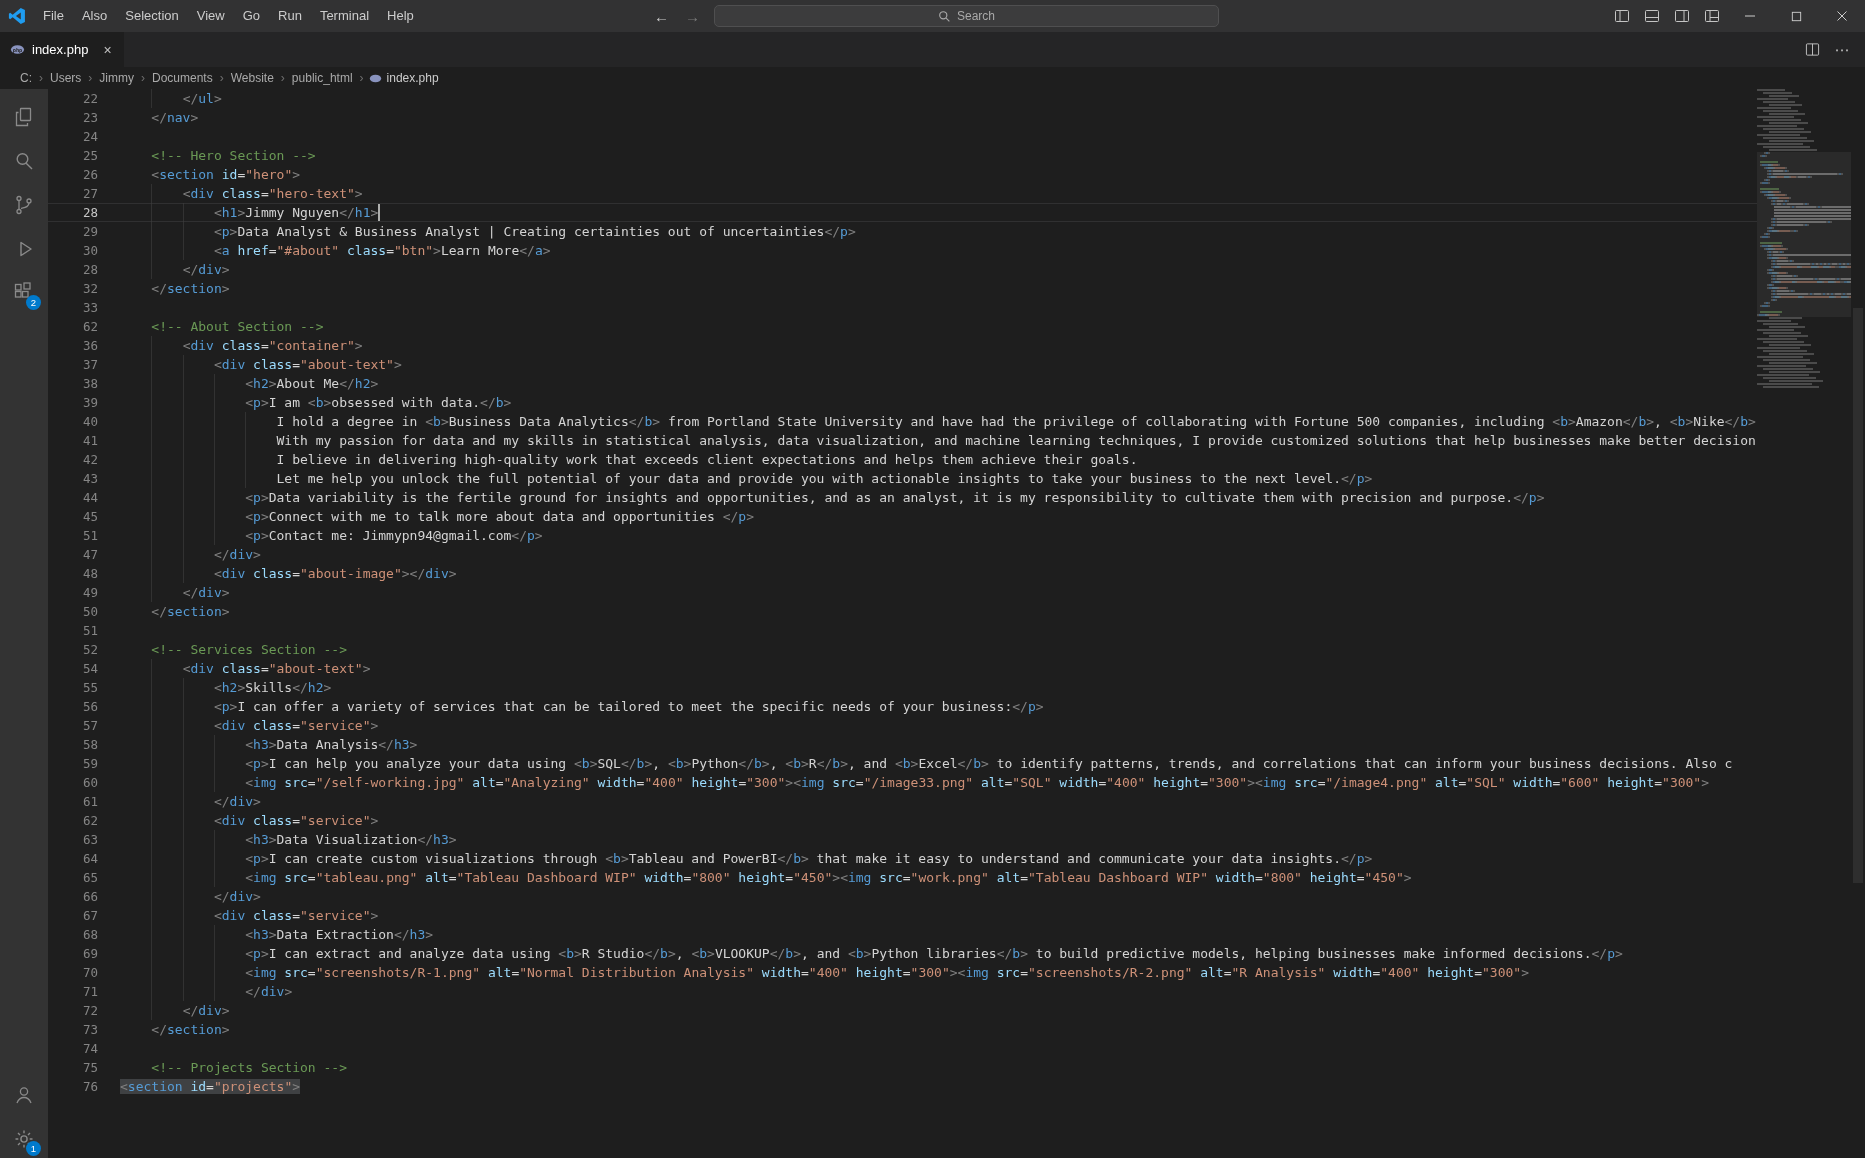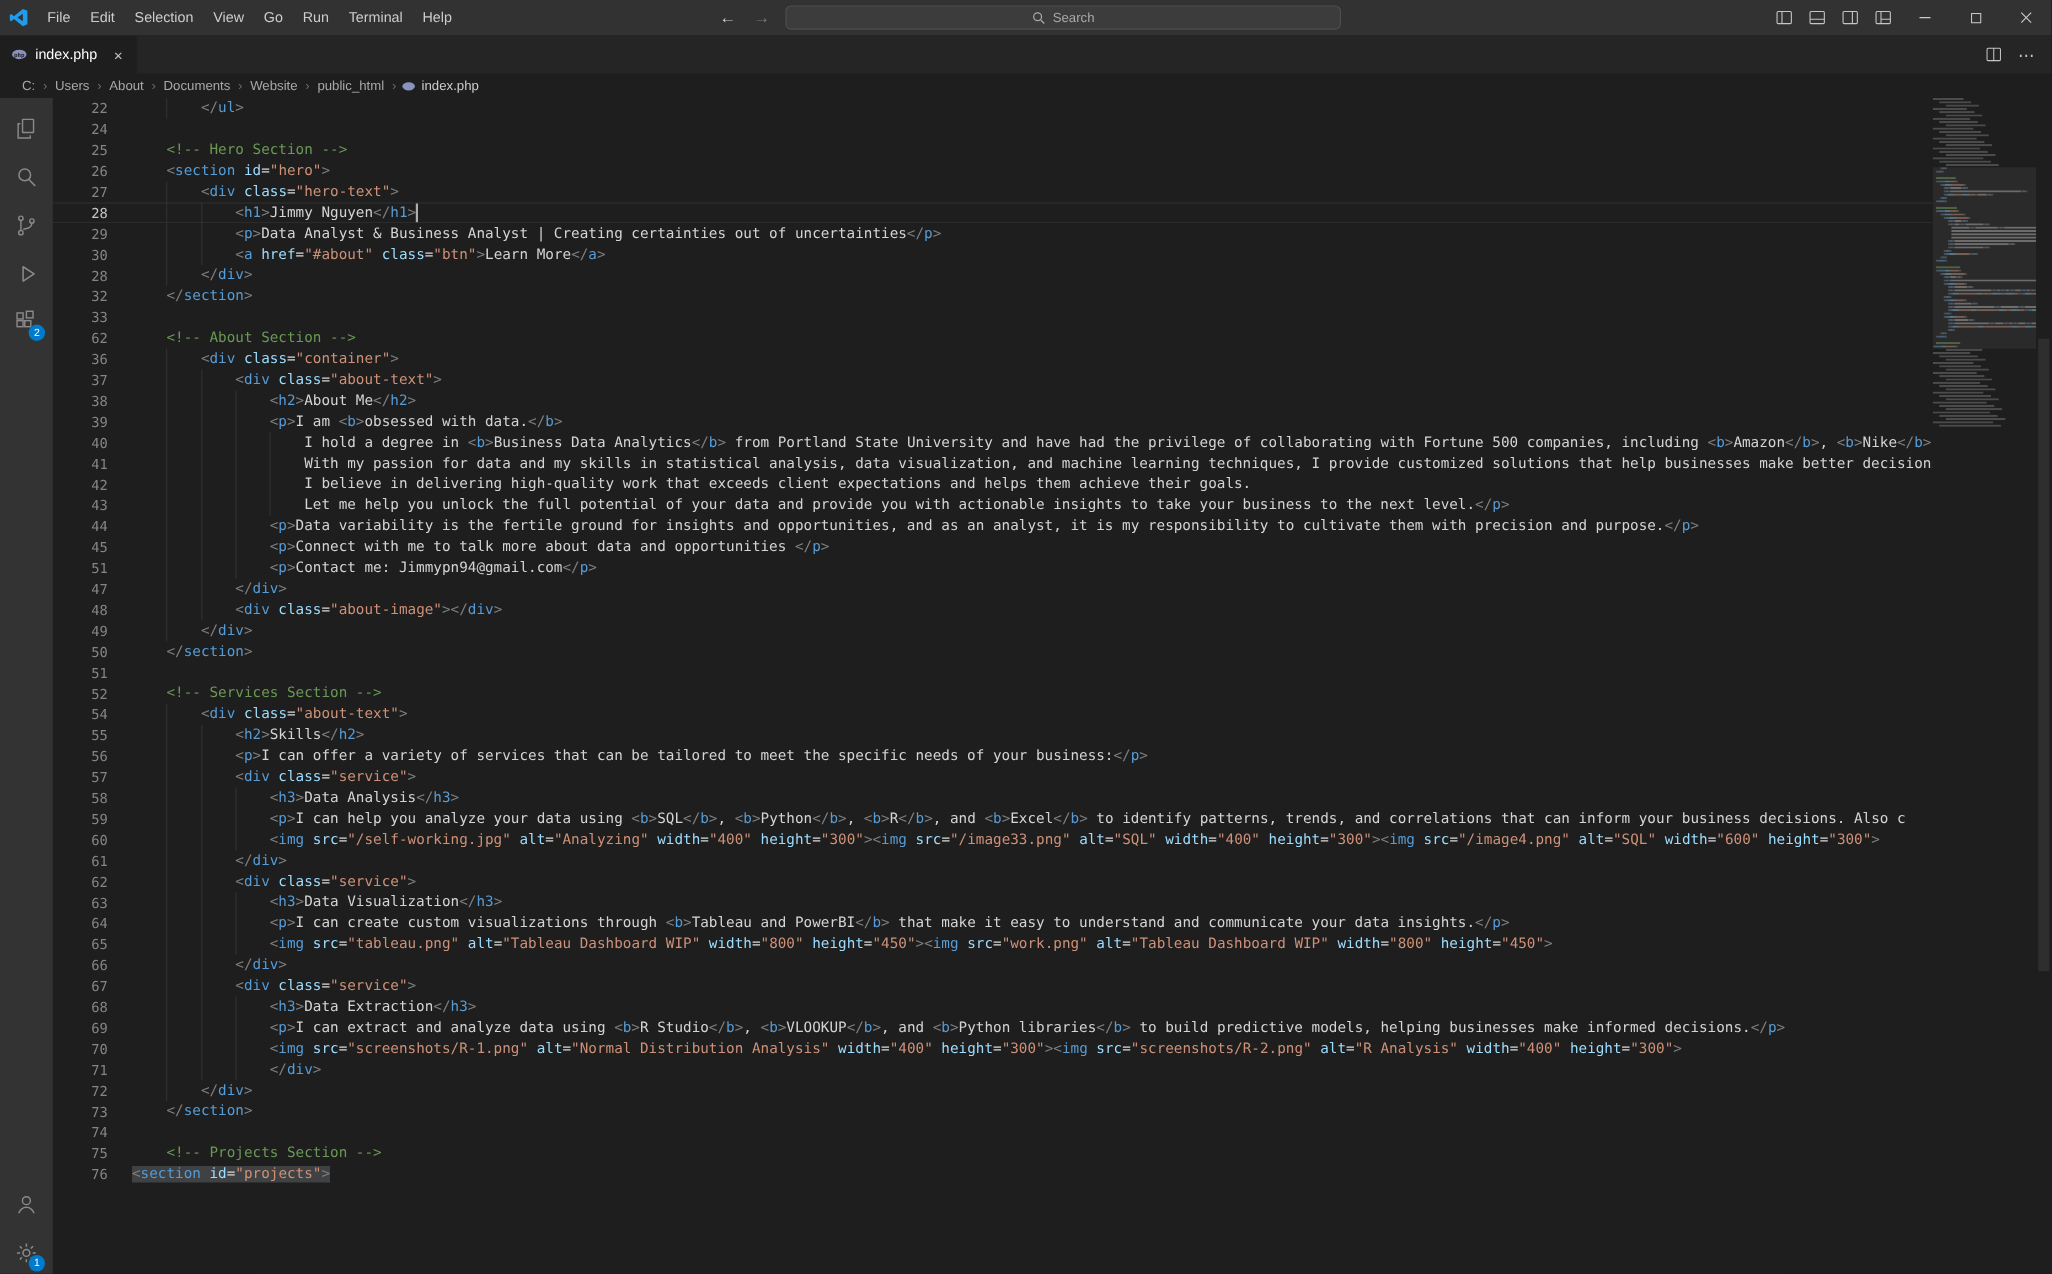--- a/index.html
+++ b/index.html
@@ -117,21 +117,21 @@
 
 <div class="titlebar">
   <div class="tb-left">
     <span class="vscode-logo">
       <svg width="18" height="18" viewBox="0 0 100 100">
           <path fill="#1f9cf0" d="M71 6 L94 16 V84 L71 94 L26 57 L12 68 L5 63 V37 L12 32 L26 43 Z M71 31 L44 50 L71 69 Z"></path>
         </svg>
     </span>
     <nav class="menubar">
         <span class="menu-item">File</span>
-        <span class="menu-item">Edit</span>
+        <span class="menu-item">Also</span>
         <span class="menu-item">Selection</span>
         <span class="menu-item">View</span>
         <span class="menu-item">Go</span>
         <span class="menu-item">Run</span>
         <span class="menu-item">Terminal</span>
         <span class="menu-item">Help</span>
       </nav>
   </div>
   <div class="tb-center">
     <span class="nav-arrow">←</span>
@@ -211,21 +211,21 @@
     </span>
     <span class="act">⋯</span>
   </div>
 </div>
 
 <div class="breadcrumbbar">
     <span class="bc-item">C:</span>
     <span class="bc-sep">›</span>
     <span class="bc-item">Users</span>
     <span class="bc-sep">›</span>
-    <span class="bc-item">About</span>
+    <span class="bc-item">Jimmy</span>
     <span class="bc-sep">›</span>
     <span class="bc-item">Documents</span>
     <span class="bc-sep">›</span>
     <span class="bc-item">Website</span>
     <span class="bc-sep">›</span>
     <span class="bc-item">public_html</span>
     <span class="bc-sep">›</span>
     <span class="bc-file">
       <svg width="13" height="13" viewBox="0 0 16 16">
         <ellipse cx="8" cy="8" rx="7" ry="4.6" fill="#8993be"></ellipse>
@@ -288,20 +288,24 @@
     </div>
   </div>
 
   <div class="editorcol">
     <div class="editor">
       <div class="code-pane">
         <div>
             <div class="line">
               <span class="ln">22</span>
               <span class="code"><span class="guide" style="left: 4ch;"></span><span class="tokwrap">        <span class="tk-p">&lt;/</span><span class="tk-t">ul</span><span class="tk-p">&gt;</span></span></span>
+            </div>
+            <div class="line">
+              <span class="ln">23</span>
+              <span class="code"><span class="tokwrap">    <span class="tk-p">&lt;/</span><span class="tk-t">nav</span><span class="tk-p">&gt;</span></span></span>
             </div>
             <div class="line">
               <span class="ln">24</span>
               <span class="code"><span class="tokwrap"></span></span>
             </div>
             <div class="line">
               <span class="ln">25</span>
               <span class="code"><span class="tokwrap">    <span class="tk-c">&lt;!-- Hero Section --&gt;</span></span></span>
             </div>
             <div class="line">

